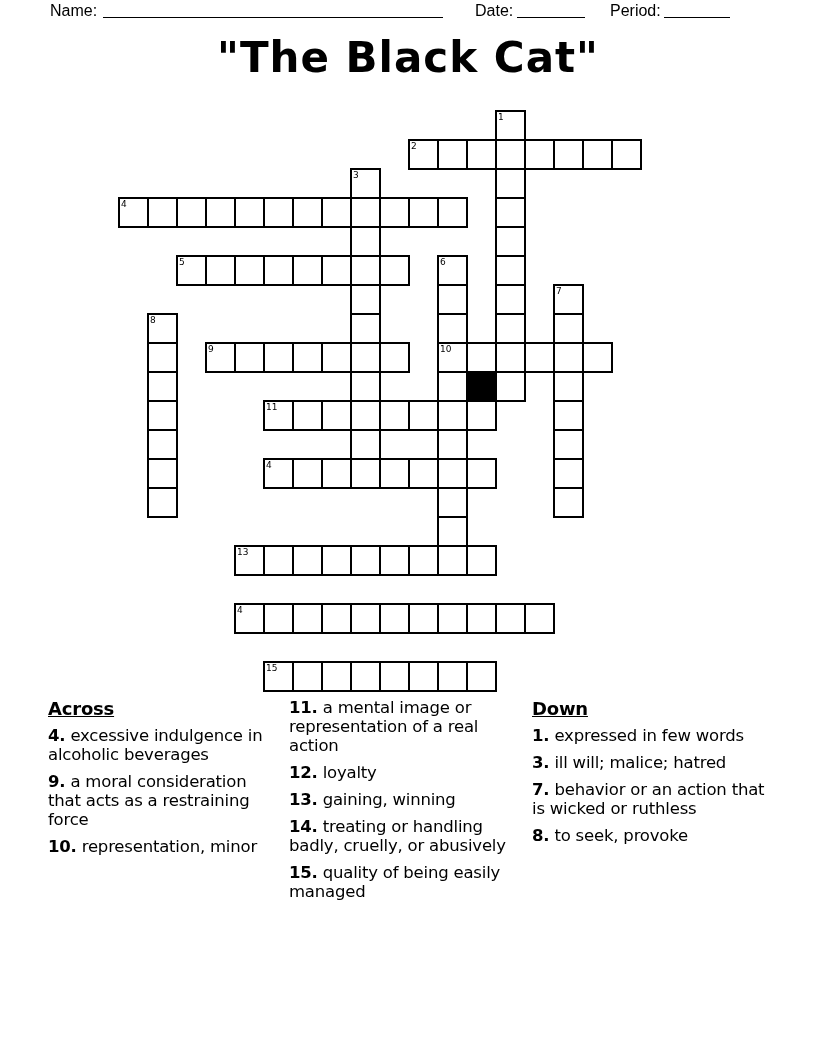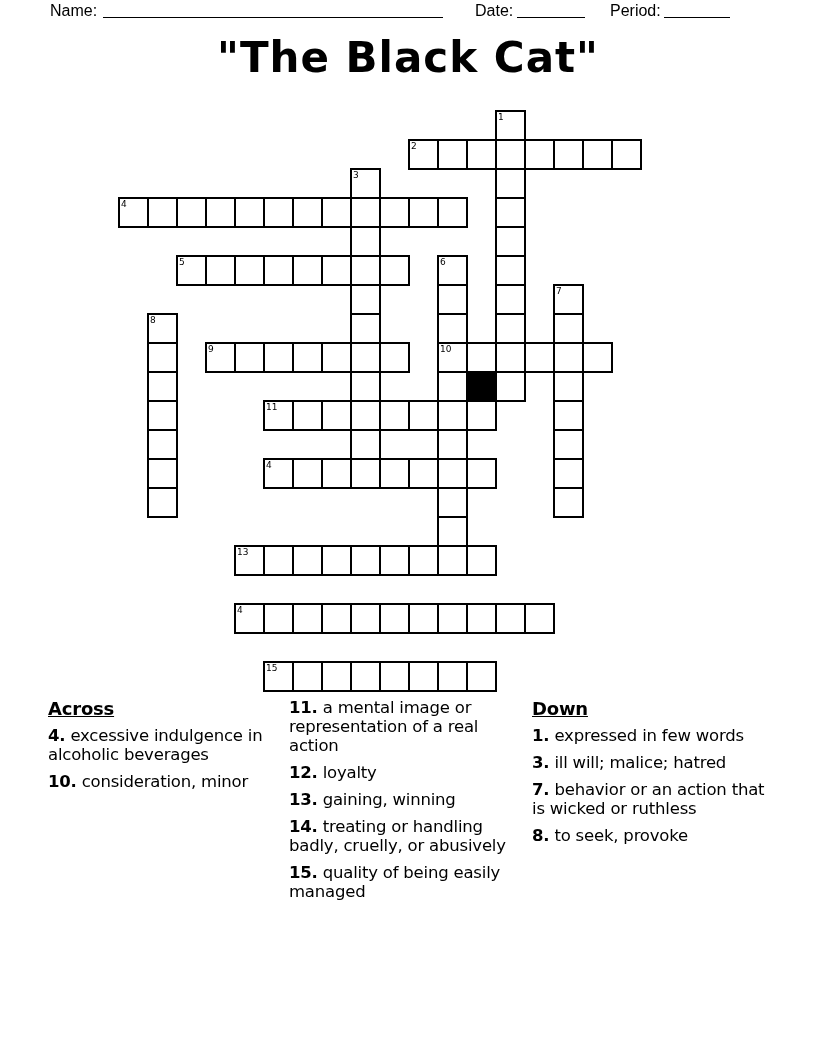--- a/index.html
+++ b/index.html
@@ -191,21 +191,22 @@
       <div class="cell" style="left: 408px; top: 661px; width: 31px; height: 31px;"></div>
       <div class="cell" style="left: 437px; top: 661px; width: 31px; height: 31px;"></div>
       <div class="cell" style="left: 466px; top: 661px; width: 31px; height: 31px;"></div>
       <div class="cell black" style="left: 466px; top: 371px; width: 31px; height: 31px;"></div>
     </div>
 
   <div class="clue-col" style="left:48px;width:216px;">
     <div class="clue-heading">Across</div>
     <div>
         <div class="clue"><span class="cnum">4.</span><span> excessive indulgence in alcoholic beverages</span></div>
-        <div class="clue"><span class="cnum">10.</span><span> consideration, minor</span></div>
+        <div class="clue"><span class="cnum">9.</span><span> a moral consideration that acts as a restraining force</span></div>
+        <div class="clue"><span class="cnum">10.</span><span> representation, minor</span></div>
       </div>
   </div>
 
   <div class="clue-col" style="left:289px;width:228px;">
     <div>
         <div class="clue"><span class="cnum">11.</span><span> a mental image or representation of a real action</span></div>
         <div class="clue"><span class="cnum">12.</span><span> loyalty</span></div>
         <div class="clue"><span class="cnum">13.</span><span> gaining, winning</span></div>
         <div class="clue"><span class="cnum">14.</span><span> treating or handling badly, cruelly, or abusively</span></div>
         <div class="clue"><span class="cnum">15.</span><span> quality of being easily managed</span></div>

